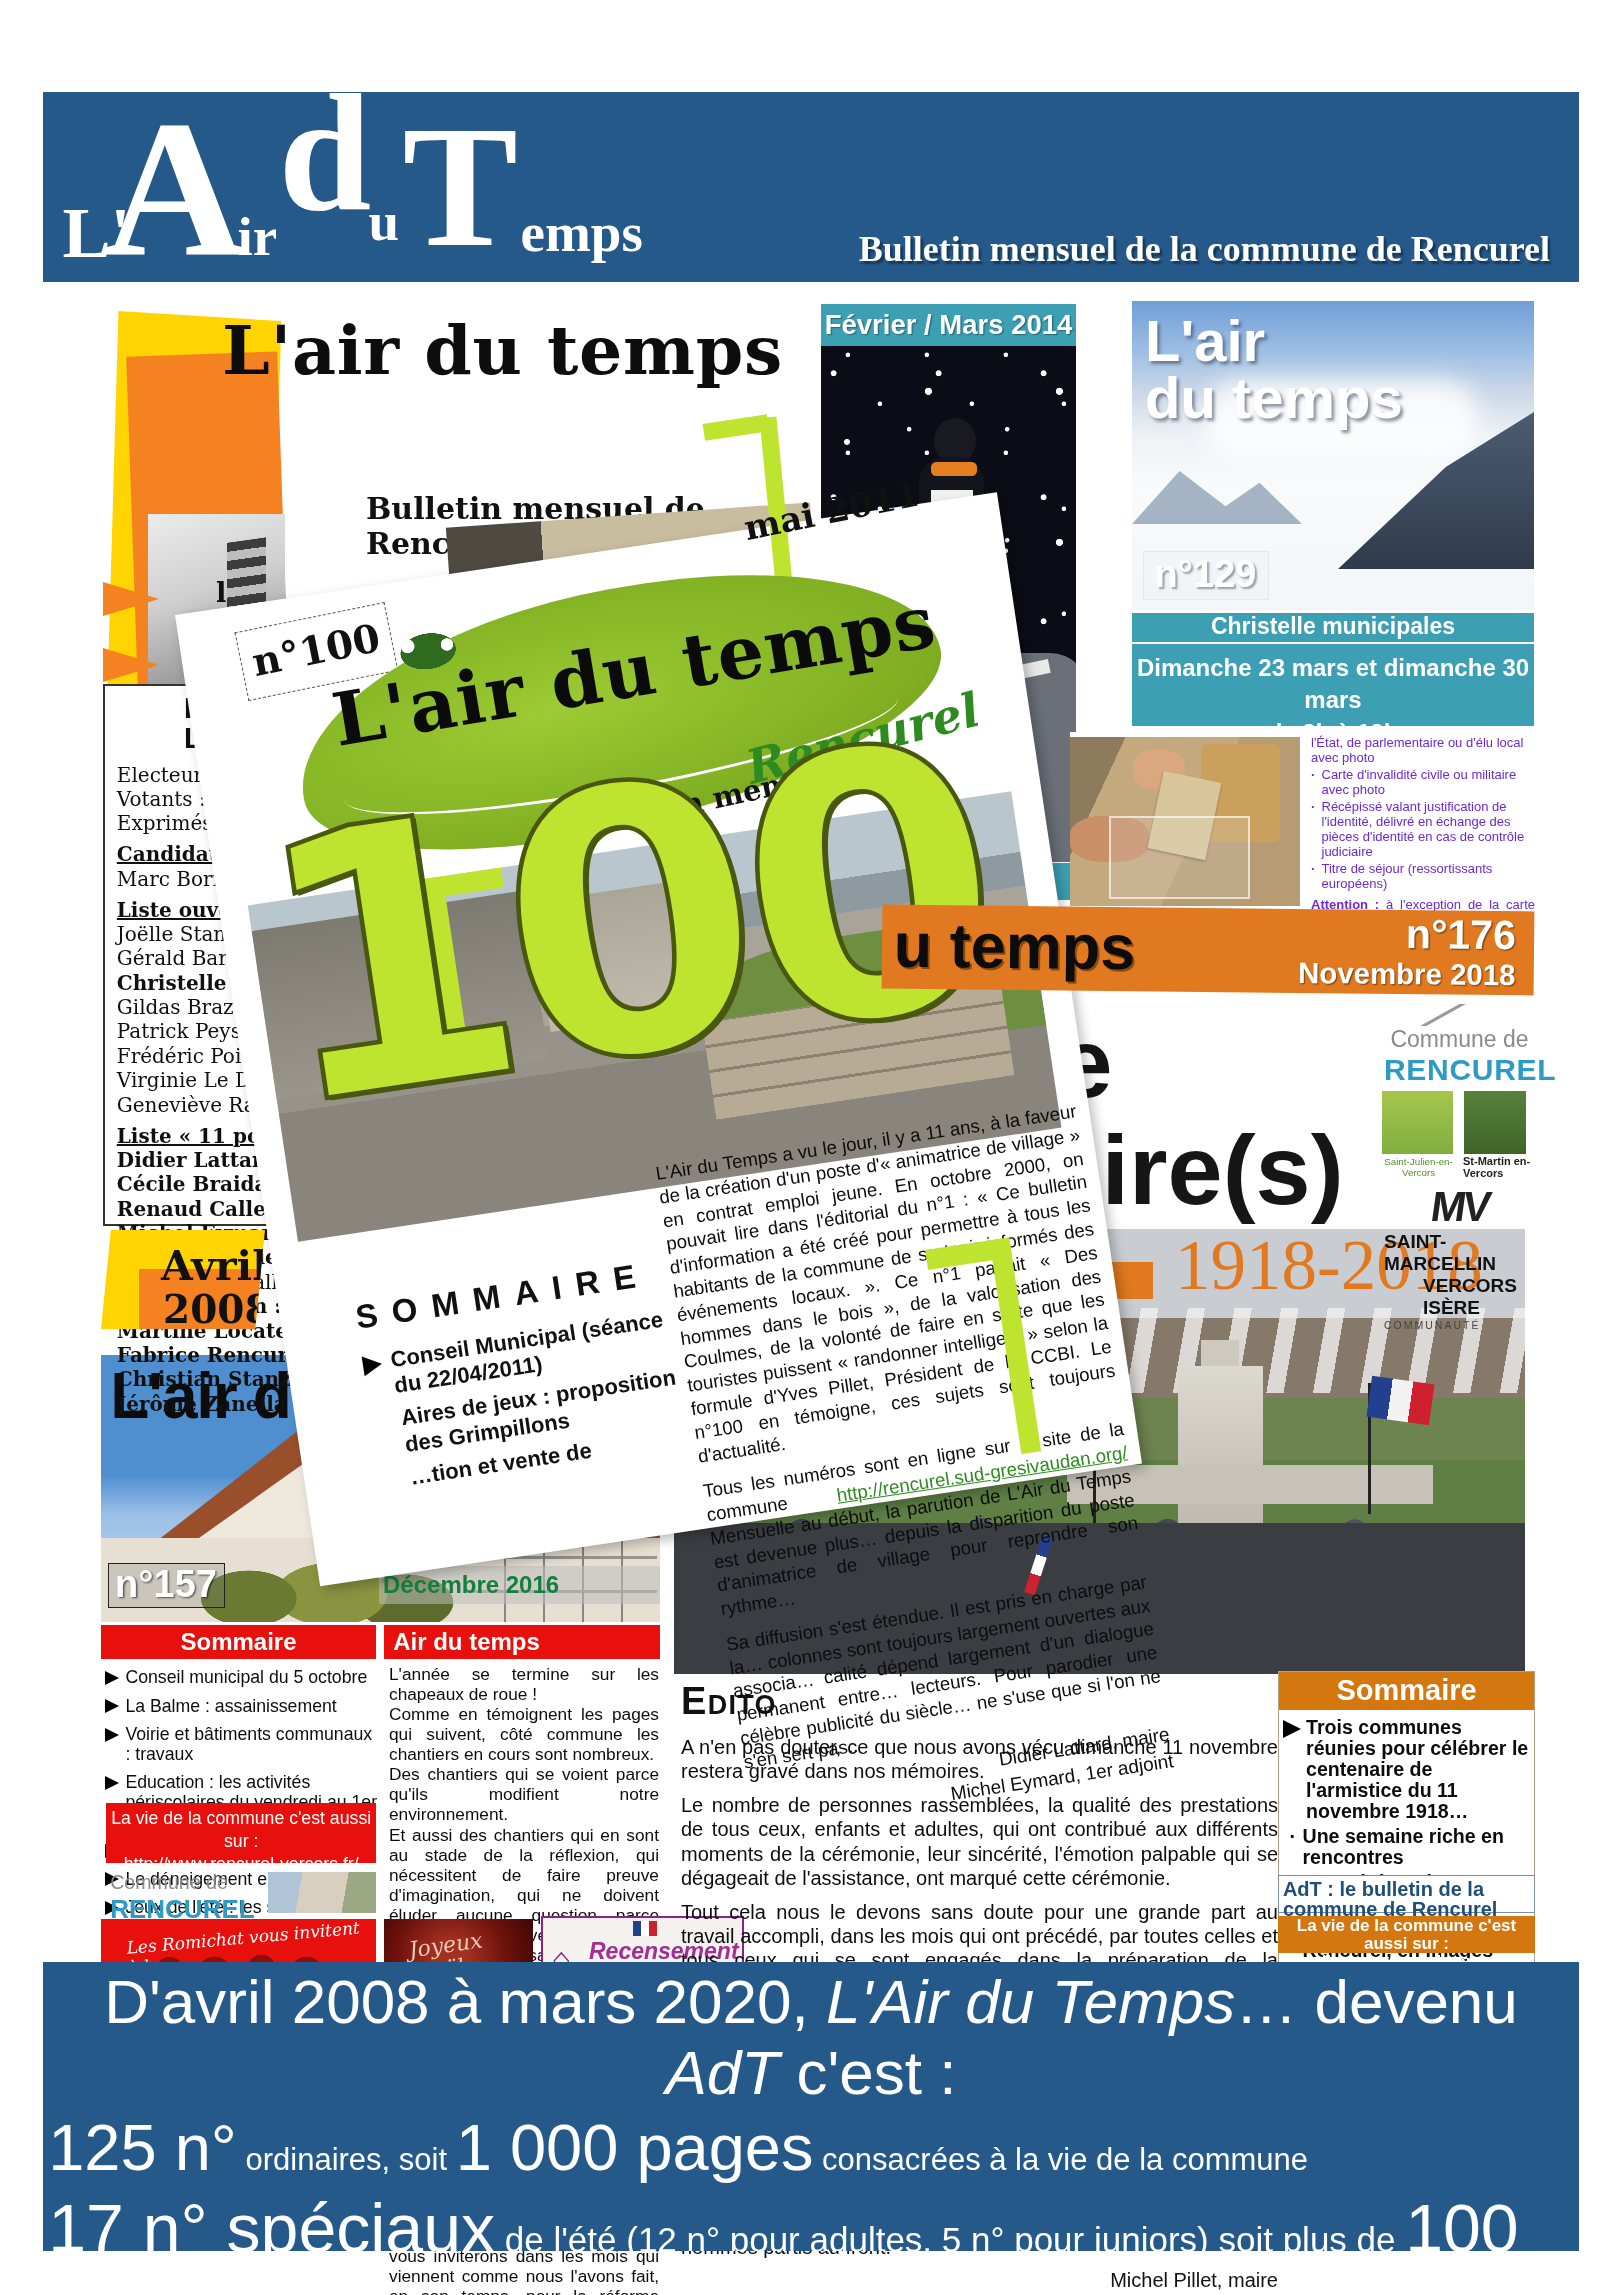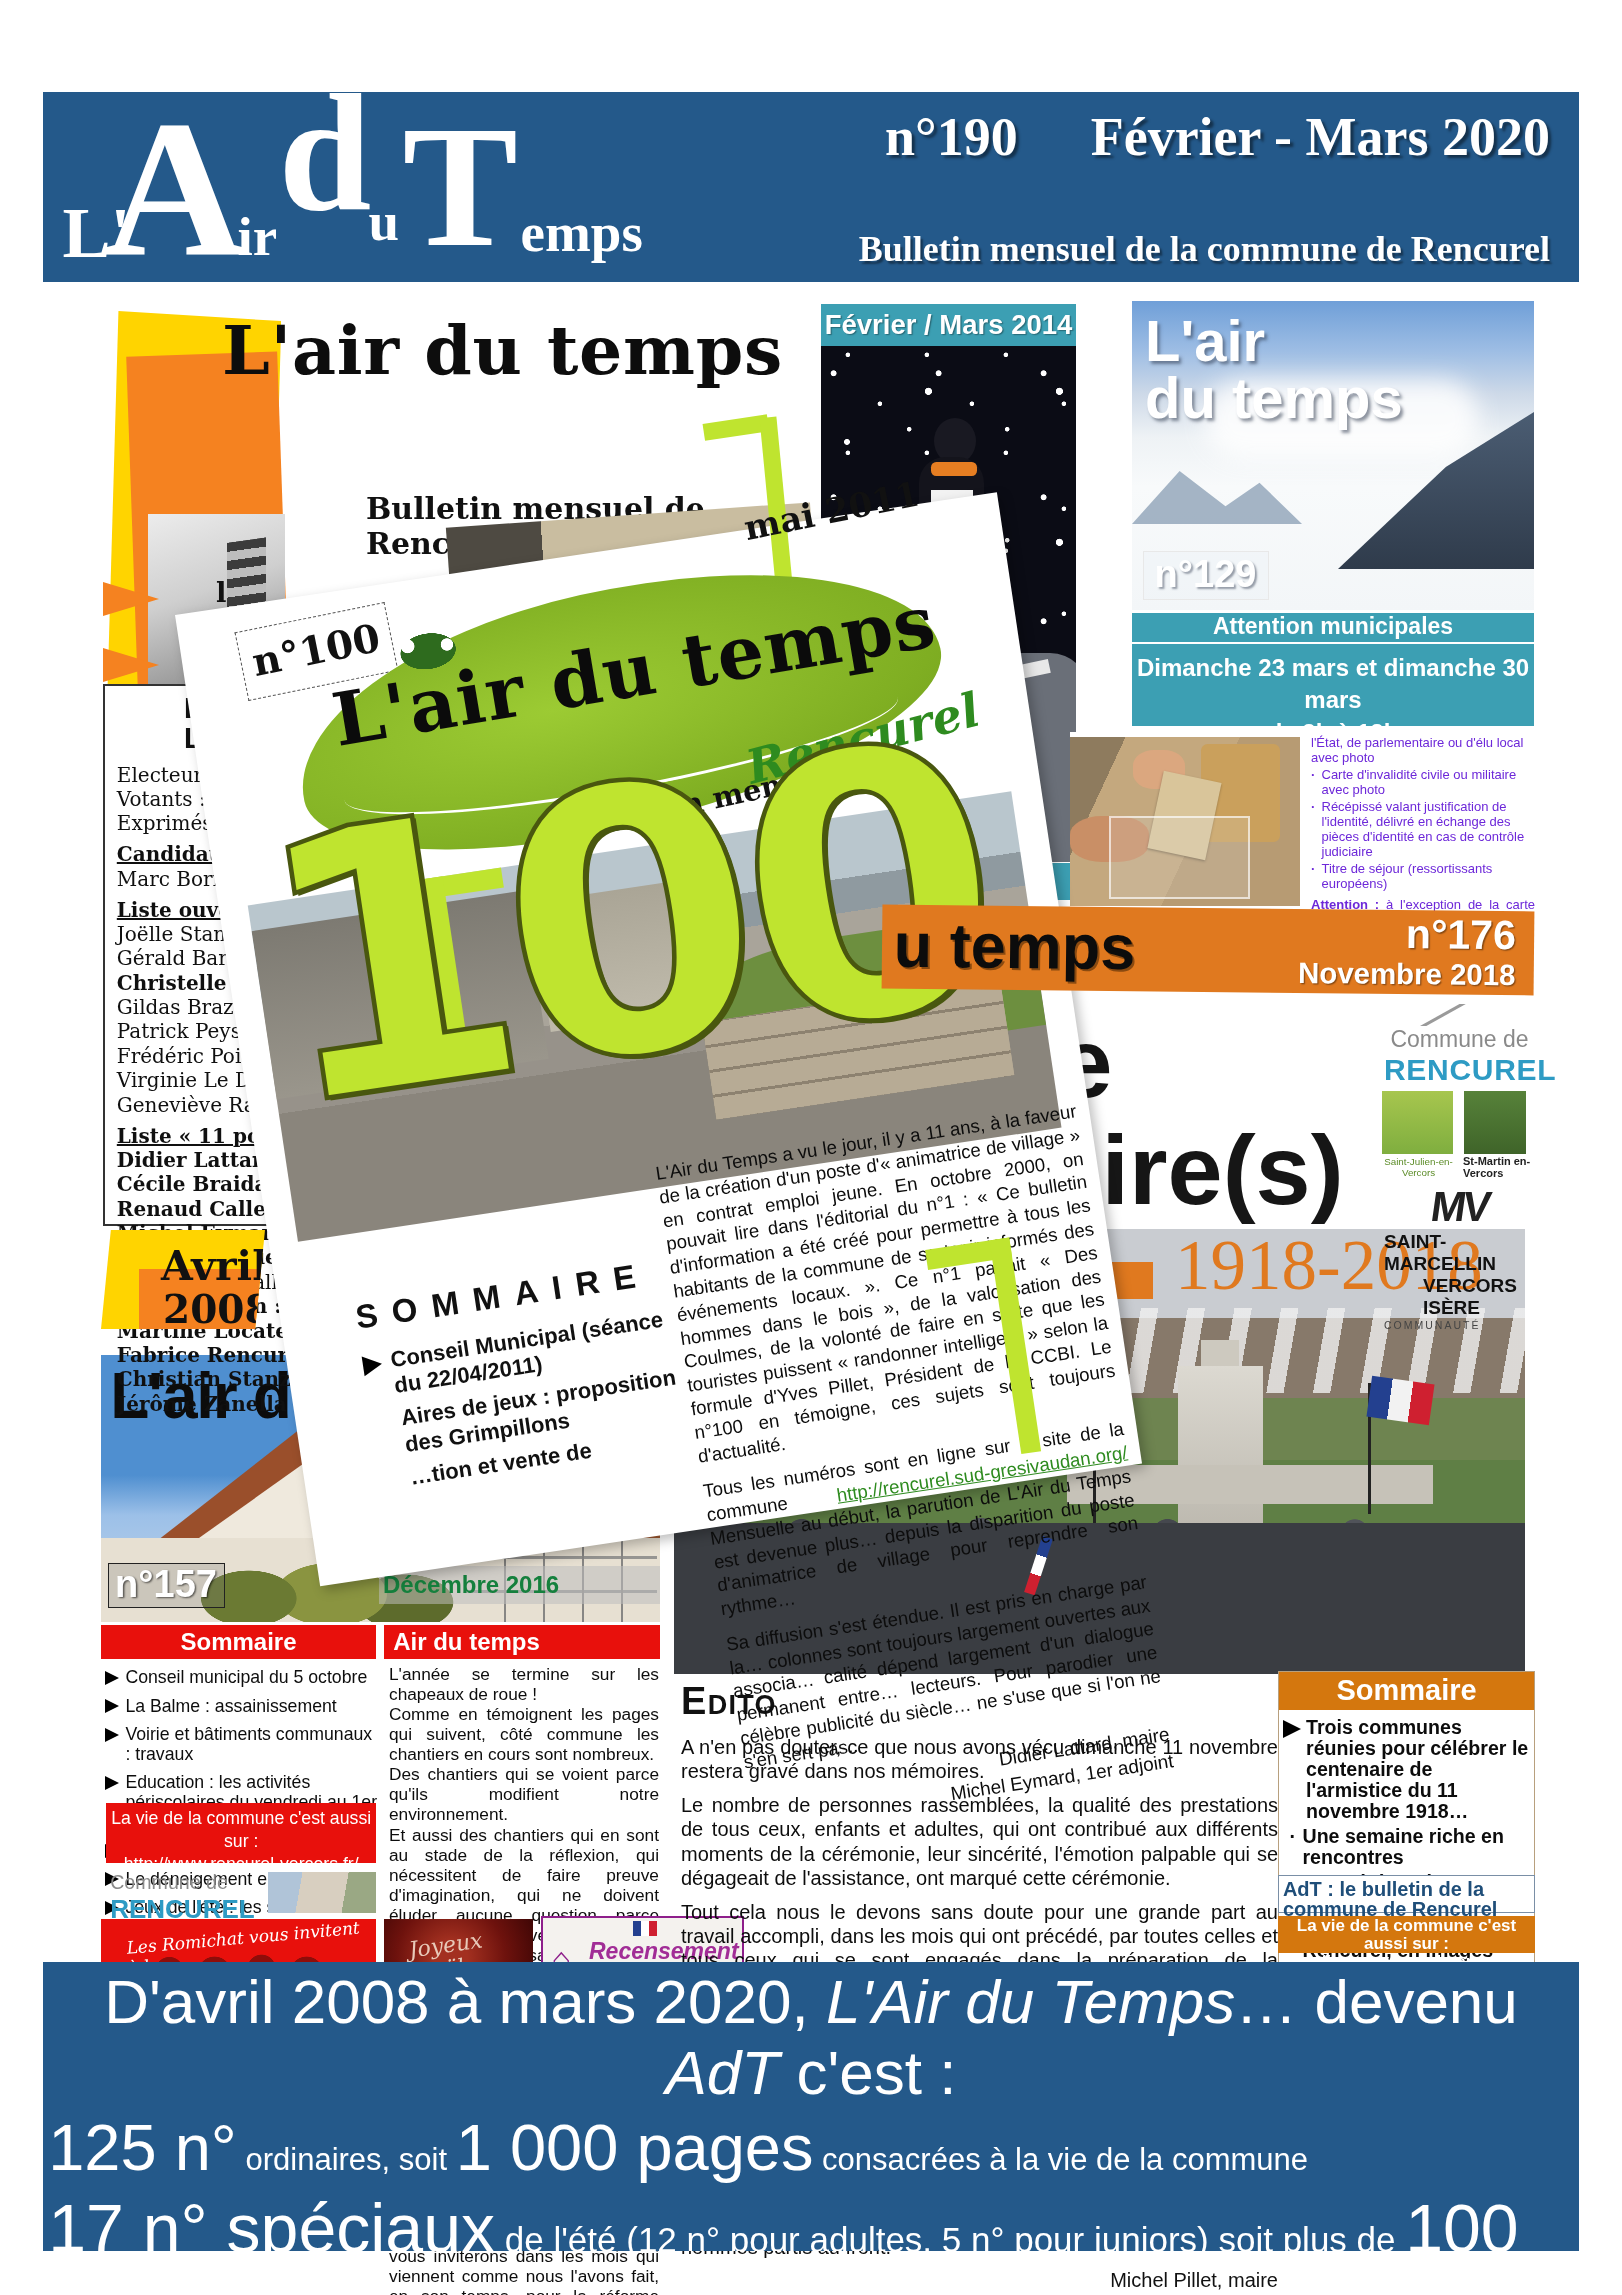--- a/index.html
+++ b/index.html
@@ -319,25 +319,20 @@
   <div class="abs hdr">
     <div class="abs" style="left:19.6px;top:6.5px;width:419px;height:177px;">
       <span class="lg" style="left:0;top:98px;font-size:72px;">L'</span>
       <span class="lg" style="left:41px;top:-7.9px;font-size:196px;">A</span>
       <span class="lg" style="left:175px;top:110px;font-size:55px;">ir</span>
       <span class="lg" style="left:216px;top:-29.4px;font-size:167px;">d</span>
       <span class="lg" style="left:306px;top:95px;font-size:55px;">u</span>
       <span class="lg" style="left:340px;top:1.3px;font-size:173px;">T</span>
       <span class="lg" style="left:458px;top:106px;font-size:55px;">emps</span>
     </div>
-    <div class="issue-line">
-      <span>n°190</span>
-      <span style="display:inline-block;width:46px;"></span>
-      <span>Février - Mars 2020</span>
-    </div>
     <div class="hdr-sub">Bulletin mensuel de la commune de Rencurel</div>
   </div>
 
   <div class="abs c66">
     <div class="c66-yellow"></div>
     <div class="c66-orange"></div>
     <div class="c66-bw">
         <div class="c66-bw-stairs"></div>
       </div>
     <div class="c66-title">L'air du temps</div>
@@ -441,21 +436,21 @@
     <div class="c129-ph">
       <div class="c129-cloud"></div>
       <div class="c129-ridge"></div>
       <div class="c129-mtn"></div>
     </div>
     <div class="c129-title">
       <div>L'air</div>
       <div>du temps</div>
     </div>
     <div class="c129-n">n°129</div>
-    <div class="c129-bar">Attention municipales</div>
+    <div class="c129-bar">Christelle municipales</div>
     <div class="c129-box">
       <div>Dimanche 23 mars et dimanche 30 mars</div>
       <div>de 8h à 18h</div>
     </div>
   </div>
 
   <div class="abs einfo">
     <div class="ballot">
       <div class="chair"></div>
       <div class="hand1"></div>

